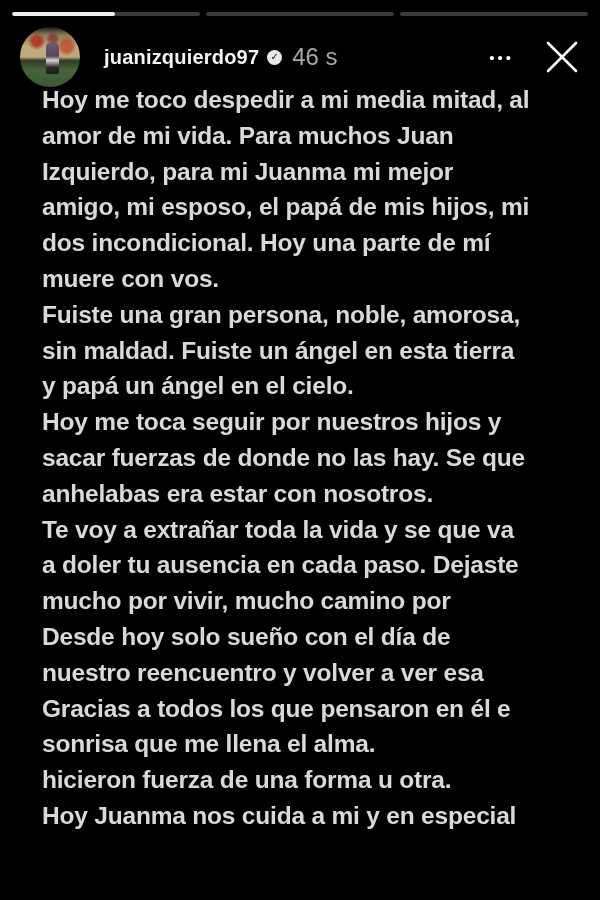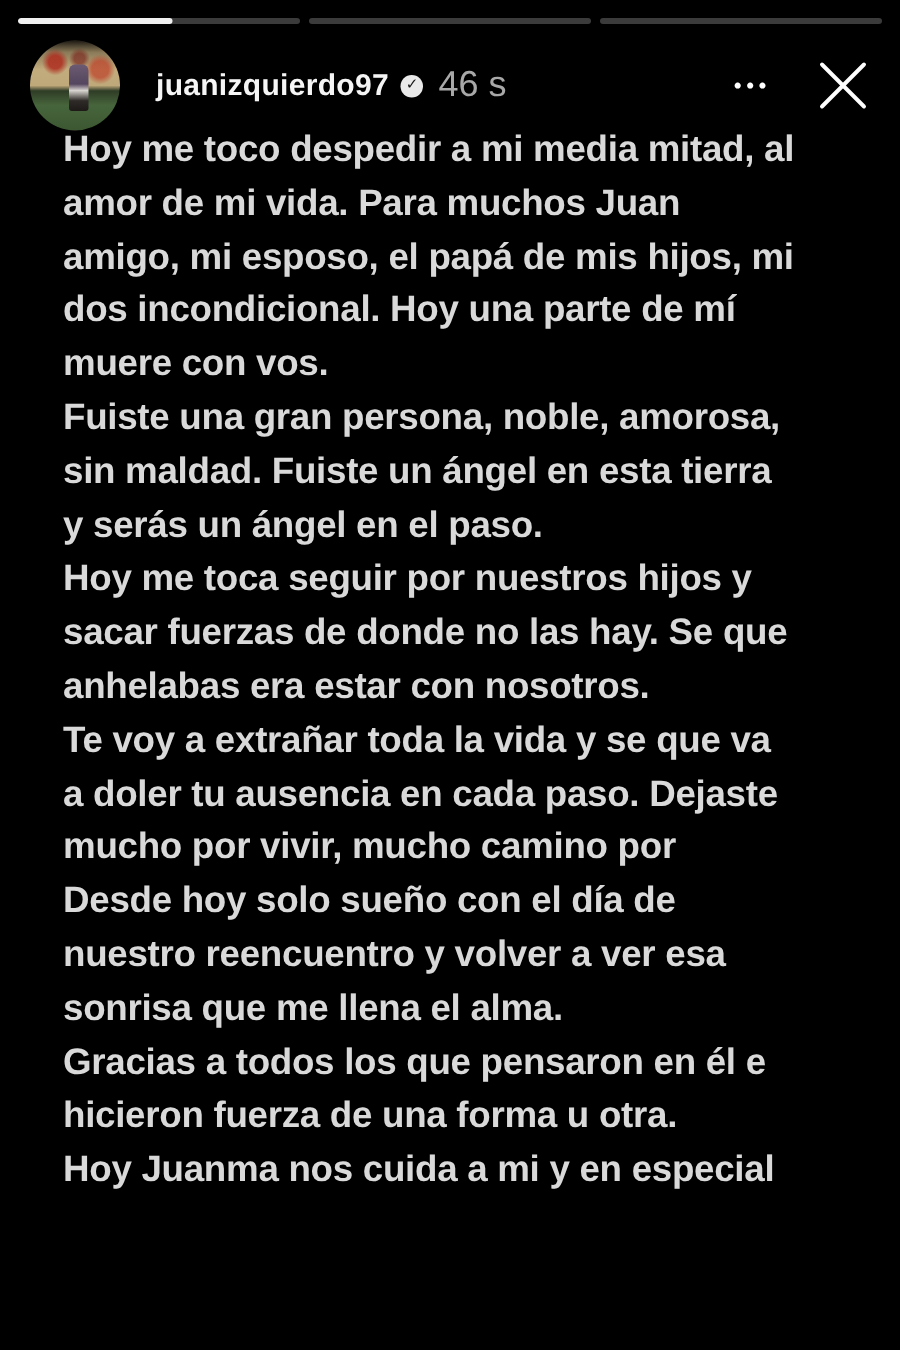--- a/index.html
+++ b/index.html
@@ -113,31 +113,32 @@
     <svg width="36" height="36" viewBox="0 0 36 36" aria-hidden="true">
       <line x1="4" y1="4" x2="32" y2="32" stroke="#ffffff" stroke-width="2.6" stroke-linecap="round"></line>
       <line x1="32" y1="4" x2="4" y2="32" stroke="#ffffff" stroke-width="2.6" stroke-linecap="round"></line>
     </svg>
   </button>
 </div>
 
 <div class="story-text">
     <div class="line">Hoy me toco despedir a mi media mitad, al</div>
     <div class="line">amor de mi vida. Para muchos Juan</div>
+    <div class="line">Izquierdo, para mi Juanma mi mejor</div>
     <div class="line">amigo, mi esposo, el papá de mis hijos, mi</div>
     <div class="line">dos incondicional. Hoy una parte de mí</div>
     <div class="line">muere con vos.</div>
     <div class="line">Fuiste una gran persona, noble, amorosa,</div>
     <div class="line">sin maldad. Fuiste un ángel en esta tierra</div>
-    <div class="line">y serás un ángel en el paso.</div>
+    <div class="line">y papá un ángel en el cielo.</div>
     <div class="line">Hoy me toca seguir por nuestros hijos y</div>
     <div class="line">sacar fuerzas de donde no las hay. Se que</div>
     <div class="line">anhelabas era estar con nosotros.</div>
     <div class="line">Te voy a extrañar toda la vida y se que va</div>
     <div class="line">a doler tu ausencia en cada paso. Dejaste</div>
     <div class="line">mucho por vivir, mucho camino por</div>
     <div class="line">Desde hoy solo sueño con el día de</div>
     <div class="line">nuestro reencuentro y volver a ver esa</div>
+    <div class="line">Gracias a todos los que pensaron en él e</div>
     <div class="line">sonrisa que me llena el alma.</div>
-    <div class="line">Gracias a todos los que pensaron en él e</div>
     <div class="line">hicieron fuerza de una forma u otra.</div>
     <div class="line">Hoy Juanma nos cuida a mi y en especial</div>
   </div>
 
 </body></html>

